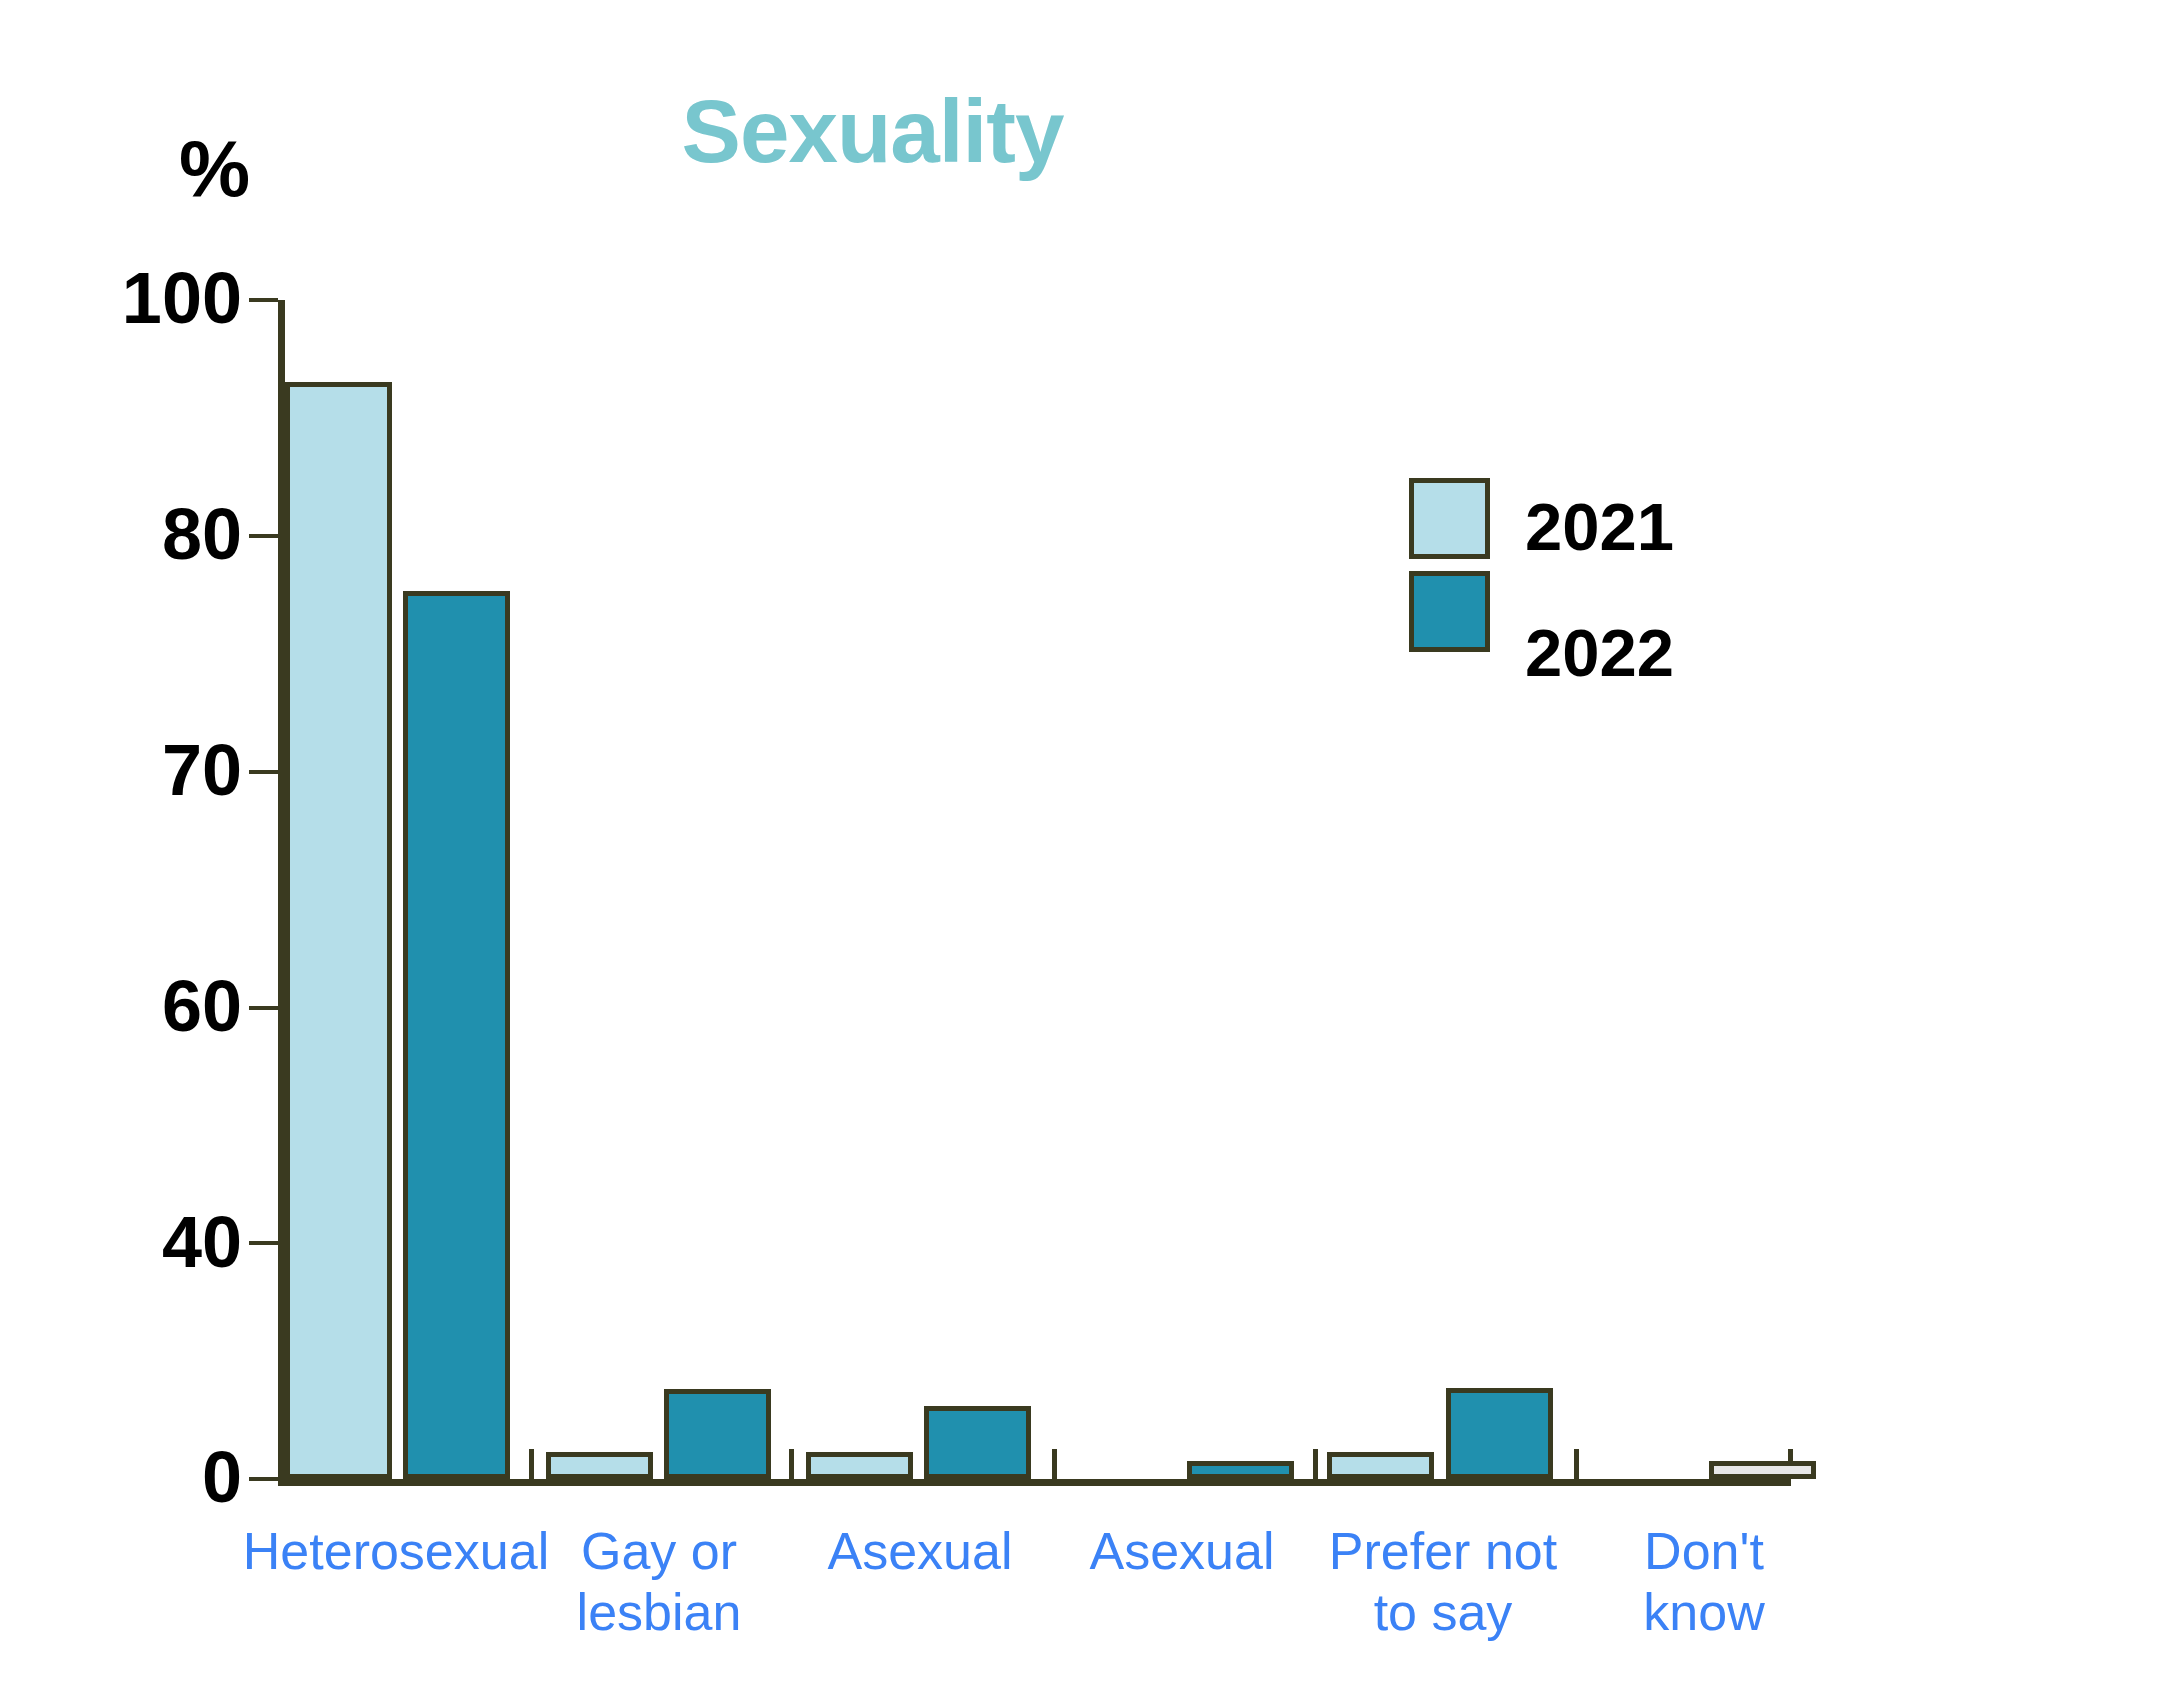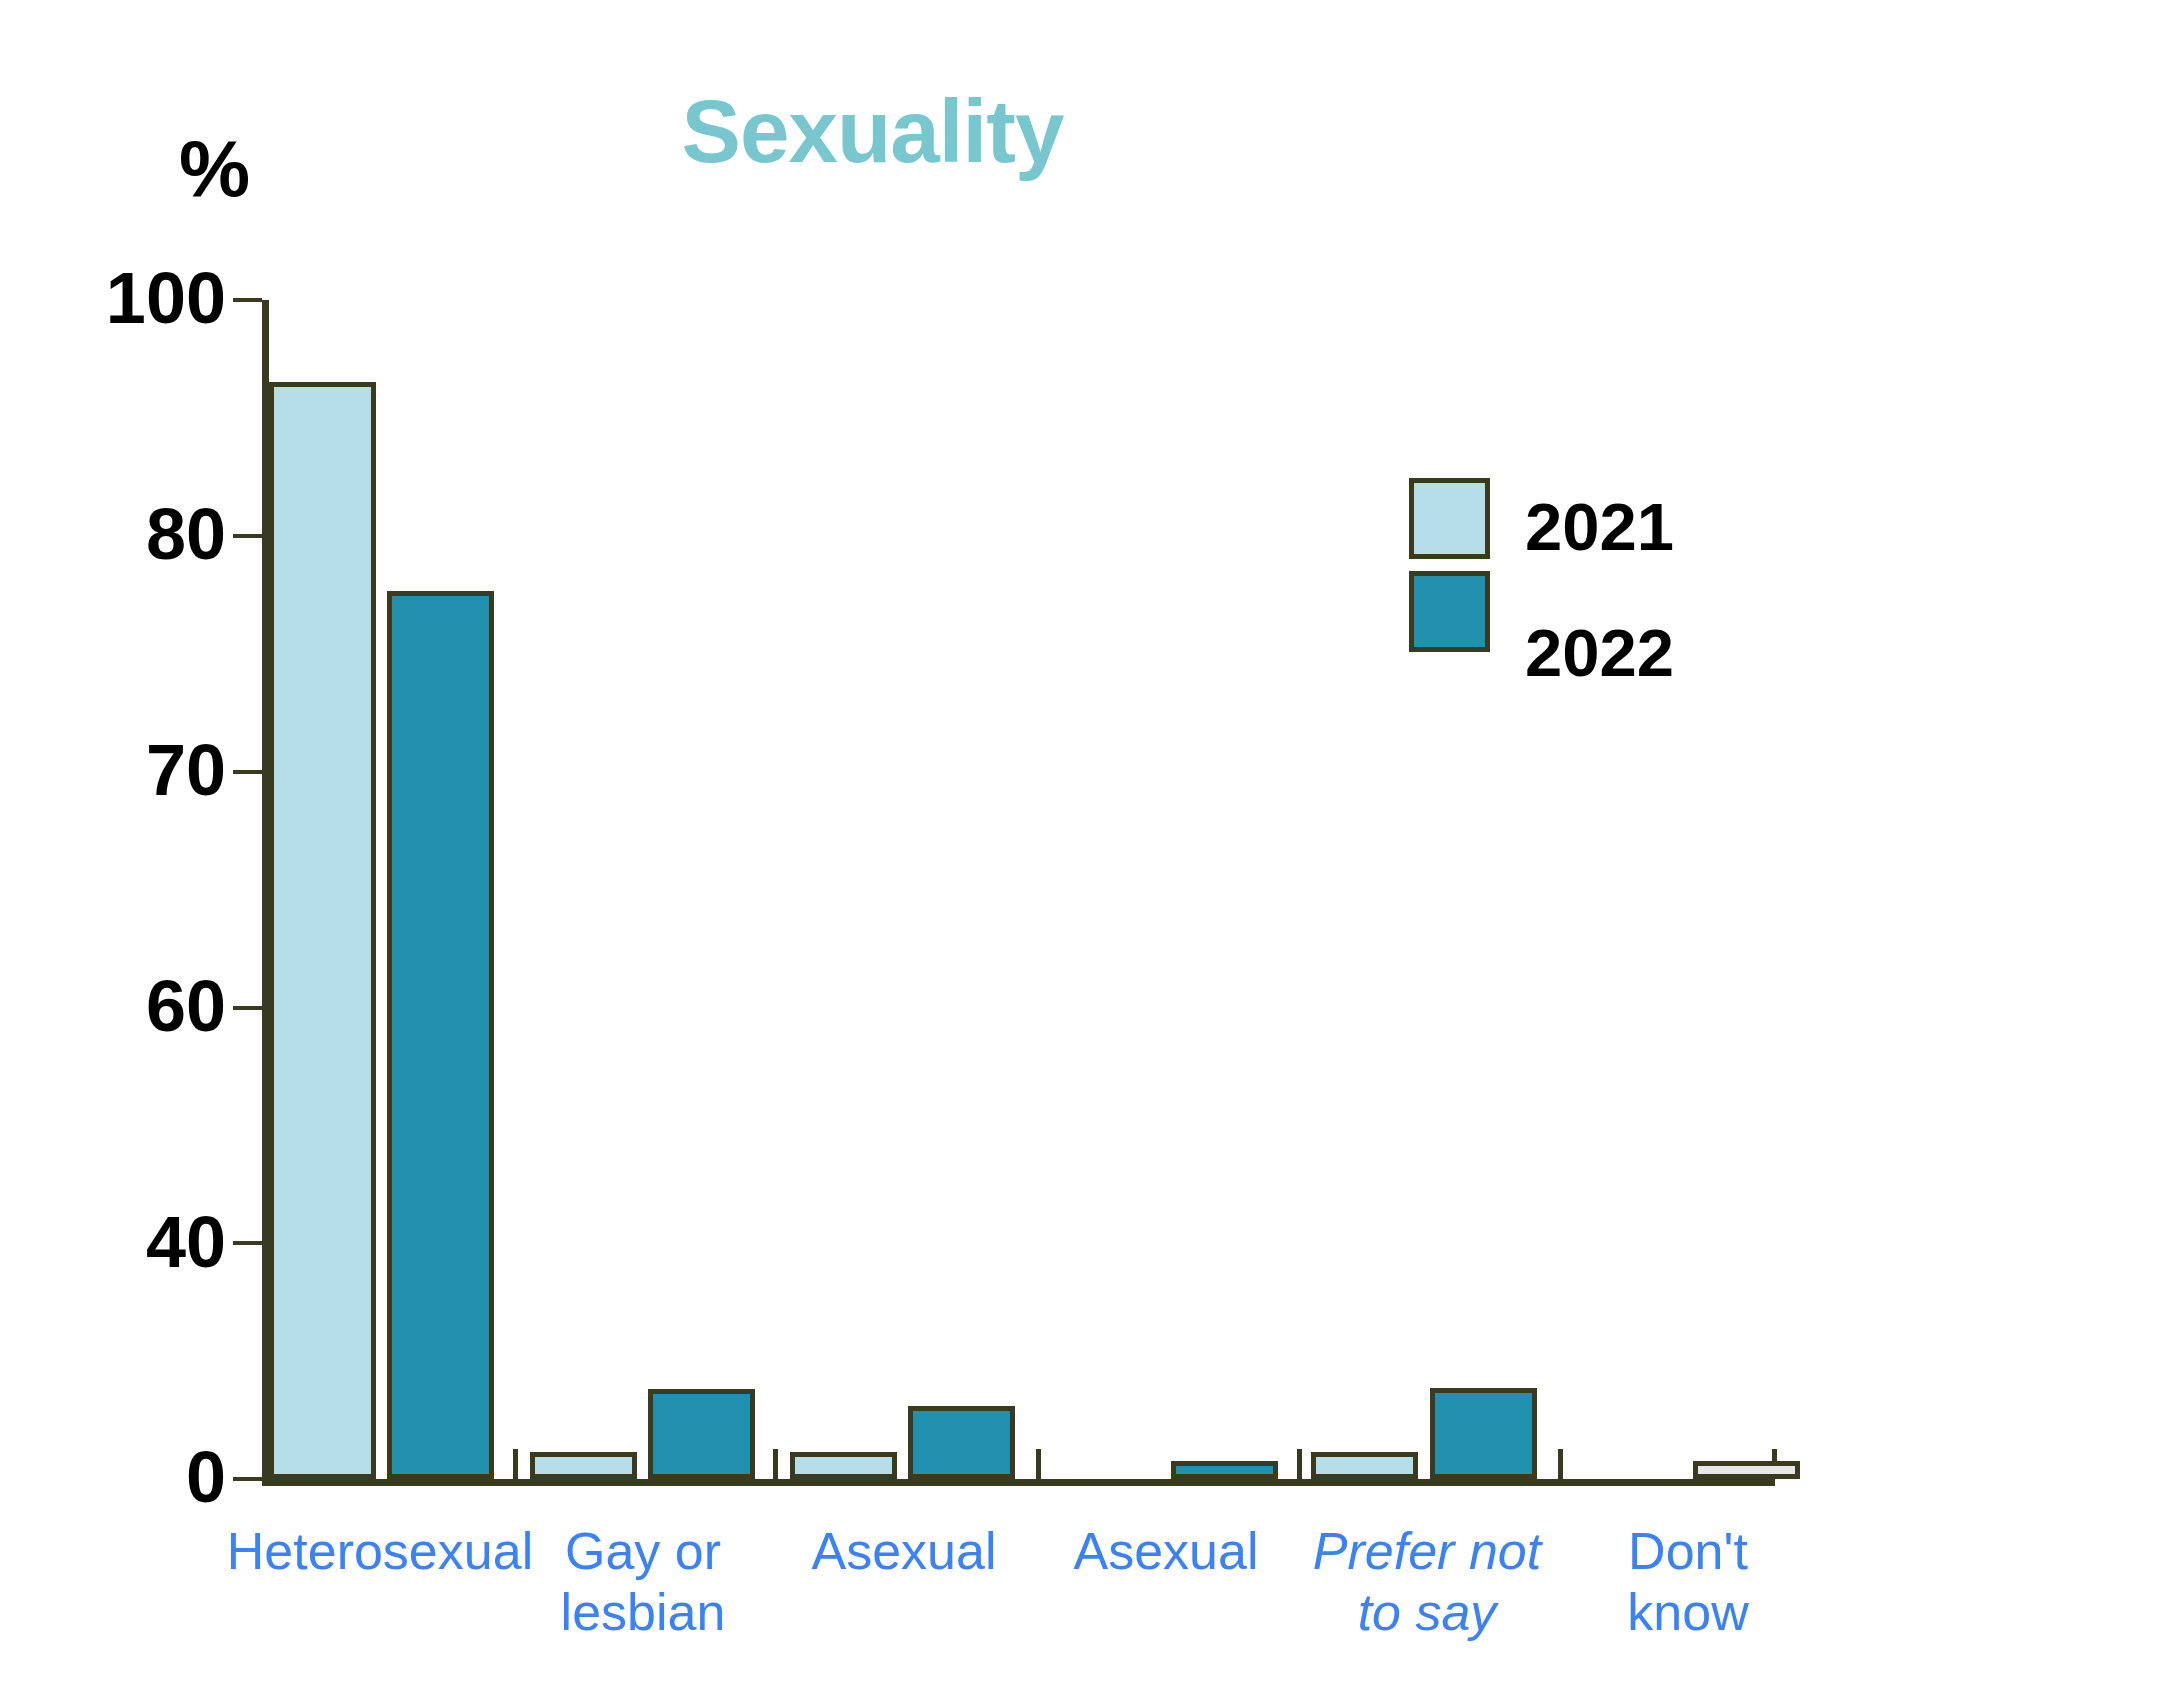--- a/index.html
+++ b/index.html
@@ -28,21 +28,21 @@
     letter-spacing: -1px;
     line-height: 1;
     white-space: nowrap;
   }
   
   #chart-title > span { position: relative; left: -104px; }
 
   
   #plot-area {
     position: absolute;
-    left: 269px;            
+    left: 285px;            
     top: 300px;             
     width: 1506px;
     height: 1179px;         
   }
 
   
   #y-axis-line {
     position: absolute;
     left: -6.8px;
     top: 0px;
@@ -193,21 +193,21 @@
       <div class="bar" title="Prefer not to say 2021: 2.3%" style="left: 1042px; width: 107px; height: 27px; background: rgb(181, 222, 233);"></div>
       <div class="bar" title="Prefer not to say 2022: 7.7%" style="left: 1161px; width: 107px; height: 91px; background: rgb(32, 144, 174);"></div>
       <div class="bar" title="Don't know 2022: 1.5%" style="left: 1424px; width: 107px; height: 17.7px; background: rgb(231, 231, 231);"></div>
     </div>
   <div id="cat-labels">
       <div class="cat-label" style="left: -82px; width: 386px;">Heterosexual</div>
       <div class="cat-label" style="left: 181px; width: 386px;">Gay or
 lesbian</div>
       <div class="cat-label" style="left: 442px; width: 386px;">Asexual</div>
       <div class="cat-label" style="left: 704px; width: 386px;">Asexual</div>
-      <div class="cat-label" style="left: 965px; width: 386px; font-style: italic;">Prefer not
+      <div class="cat-label" style="left: 965px; width: 386px;">Prefer not
 to say</div>
       <div class="cat-label" style="left: 1226px; width: 386px;">Don't
 know</div>
     </div>
 
 </div>
 
 <div id="legend">
   <div class="legend-row">
     <span class="legend-swatch" id="sw0" style="background: rgb(181, 222, 233);"></span>

